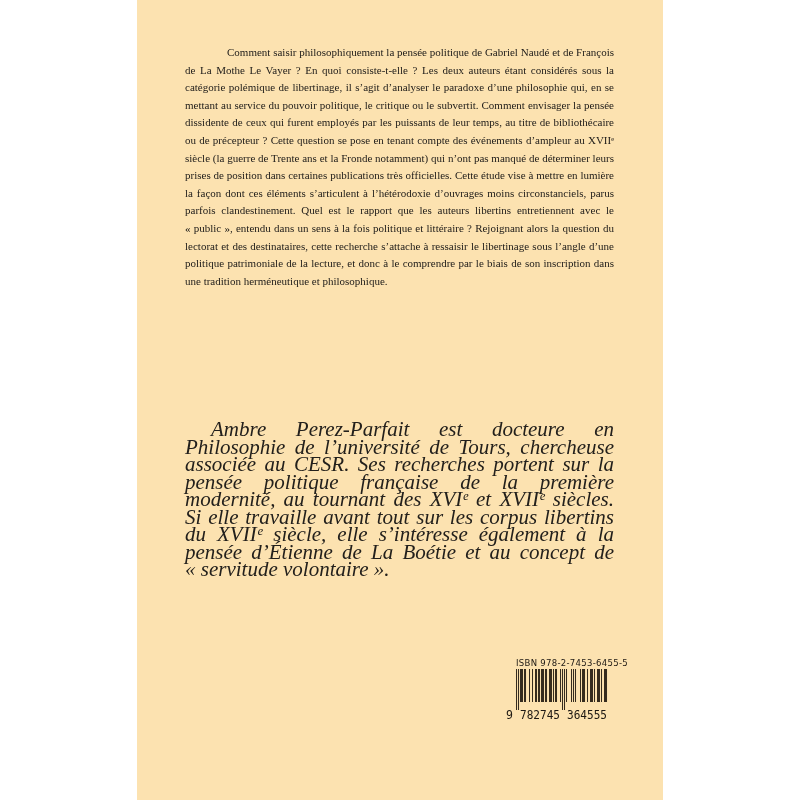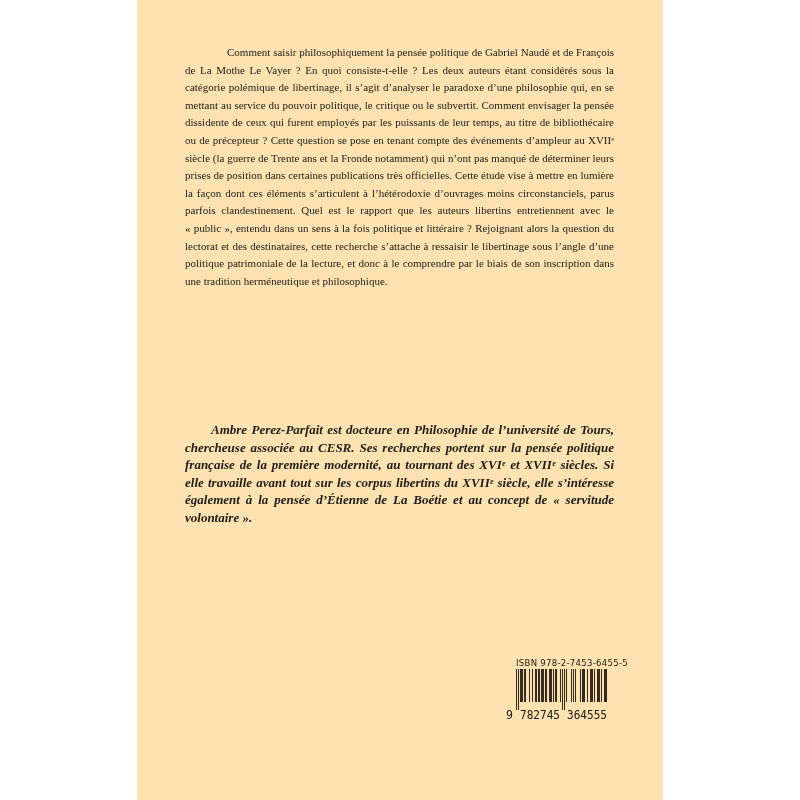--- a/index.html
+++ b/index.html
@@ -13,22 +13,22 @@
     position:absolute; left:137px; top:0; width:526px; height:800px;
     background:#fce2b0;
   }
   .synopsis {
     position:absolute; left:48px; top:44px; width:429px; margin:0;
     font-size:11px; line-height:17.6px; text-align:justify;
     text-indent:42px; color:#23201c;
   }
   .bio {
     position:absolute; left:48px; top:421px; width:429px; margin:0;
-    font-style:italic; font-size:13px; line-height:17.5px;
-    text-align:justify; text-indent:26px; color:#23201c;font-weight:bold;
+    font-style:italic; font-size:21px; line-height:17.5px;
+    text-align:justify; text-indent:26px; color:#23201c;
   }
   .series {
     position:absolute; left:51px; top:700px;
     font-style:italic; font-size:13.5px; color:#23201c;
     white-space:nowrap;
   }
   .barcode-block { position:absolute; left:367px; top:658px; width:112px; }
   .isbn-line {
     font-family:"DejaVu Sans","Liberation Sans",sans-serif;
     font-size:8.5px; letter-spacing:0.3px; color:#1d1812;

